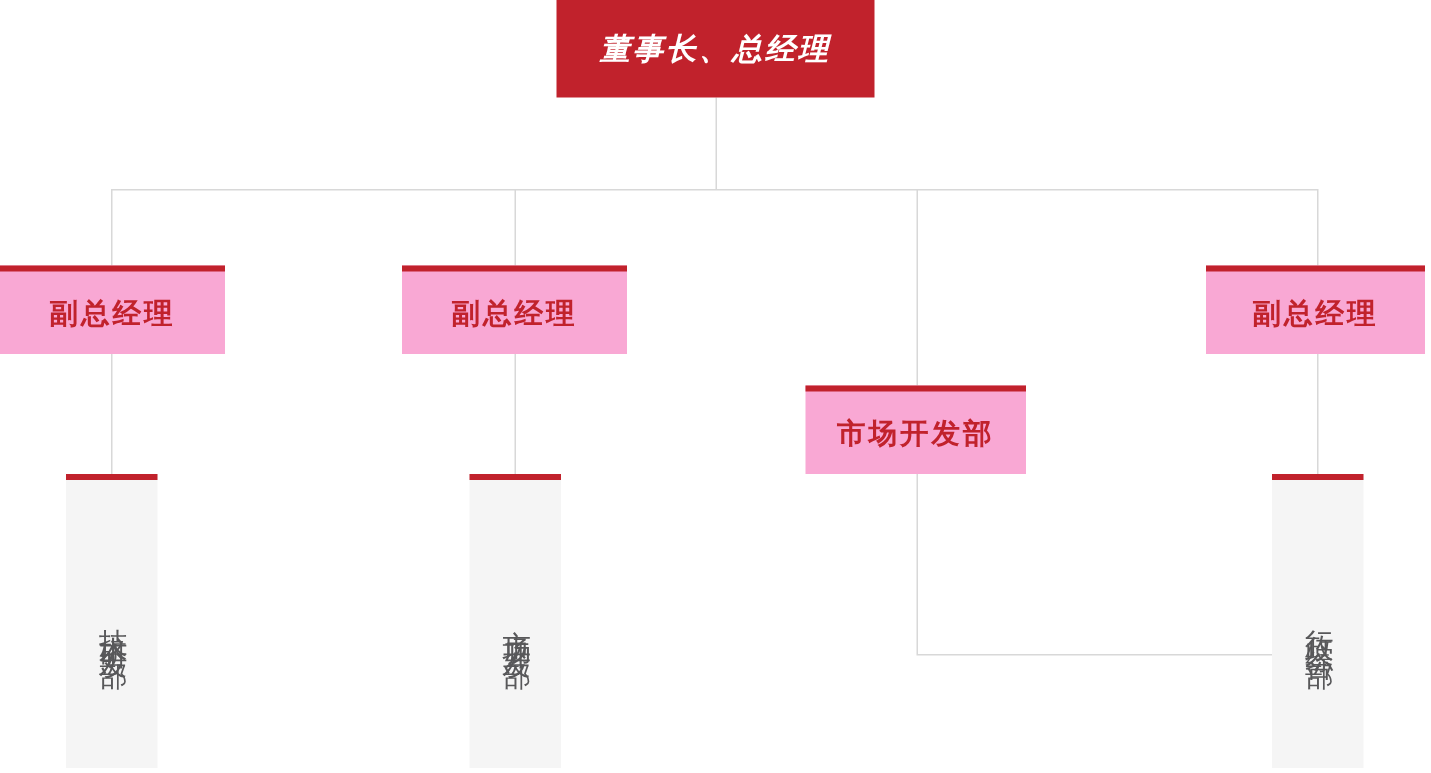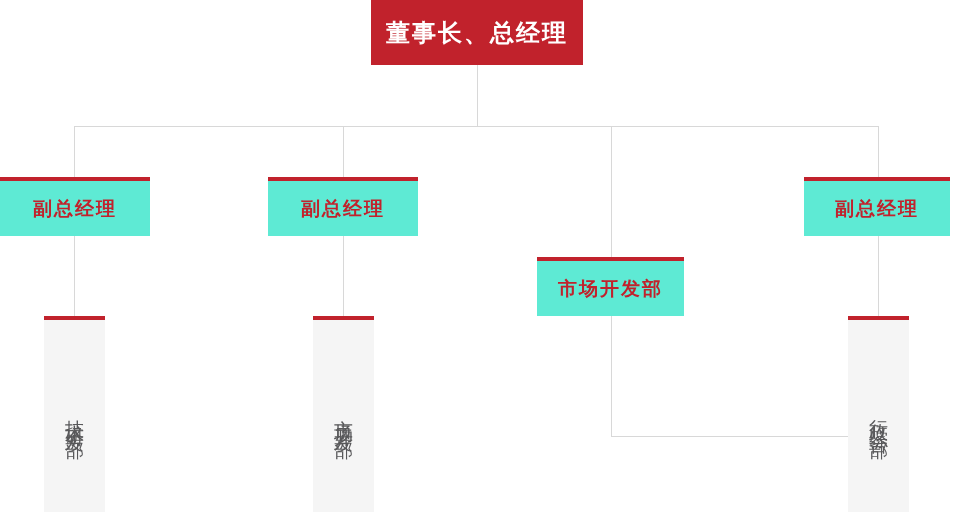--- a/index.html
+++ b/index.html
@@ -25,33 +25,34 @@
 
   
   .root-node {
     position: absolute;
     left: 371px;
     top: 0;
     width: 212px;
     height: 65px;
     background: #c1222c;
     color: #ffffff;
-    font-size: 24px;
+    font-size: 20px;
     font-weight: bold;
     letter-spacing: 2px;
     display: flex;
     align-items: center;
     justify-content: center;
+    font-style: italic;
   }
 
   
   .mgr {
     position: absolute;
     height: 55px;
-    background: #5eead4;
+    background: #f9a8d4;
     border-top: 4px solid #c1222c;
     color: #c1222c;
     font-size: 19px;
     font-weight: bold;
     letter-spacing: 2px;
     display: flex;
     align-items: center;
     justify-content: center;
   }
   .mgr1 { left: 0;     top: 177px; width: 150px; }

